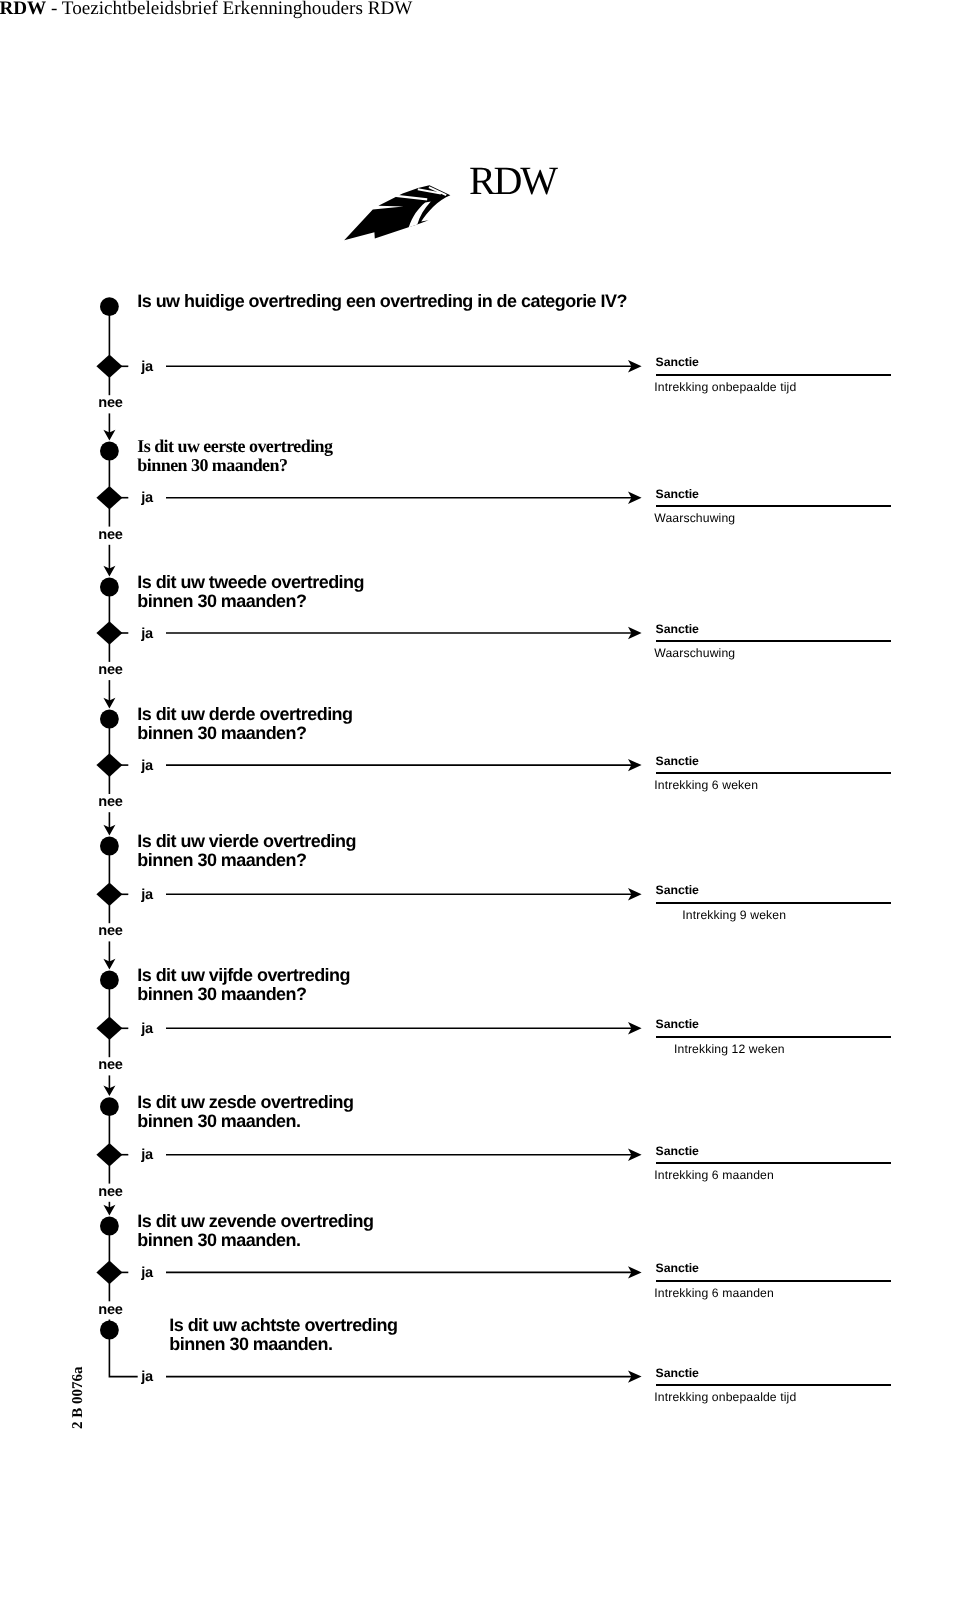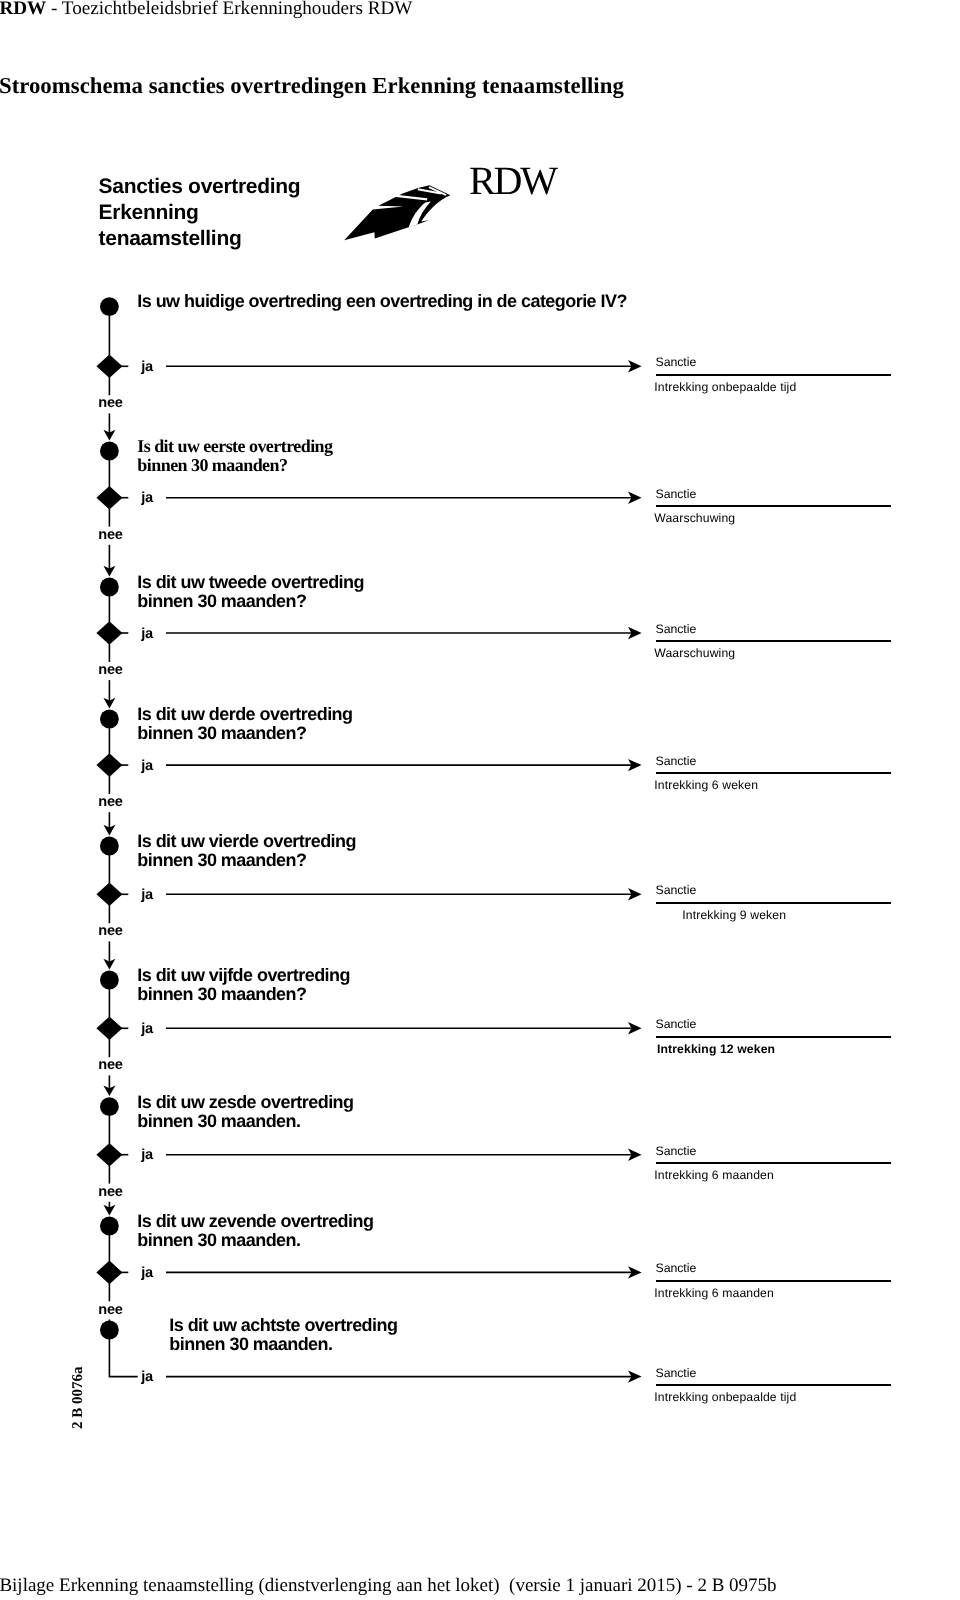--- a/index.html
+++ b/index.html
@@ -19,46 +19,40 @@
   
   .logo-title{position:absolute;left:98.6px;top:174.2px;font-weight:bold;font-size:21px;
               line-height:25.7px;letter-spacing:-0.3px;}
   .rdw-mark{position:absolute;left:342px;top:182px;}
   .rdw-word{position:absolute;left:469px;top:157px;font-family:"Liberation Serif",serif;
             font-size:40px;letter-spacing:-2.2px;}
   
   .fc{position:absolute;left:0;top:0;width:960px;height:1600px;}
   .qtext{position:absolute;font-weight:bold;font-size:18px;line-height:19.05px;
          letter-spacing:-0.55px;white-space:nowrap;}
-  .sanc-h{position:absolute;font-weight:normal;font-size:12.3px;white-space:nowrap;letter-spacing:-0.05px;}
+  .sanc-h{position:absolute;font-weight:bold;font-size:12.3px;white-space:nowrap;letter-spacing:-0.05px;}
   .sanc-v{position:absolute;font-size:12.2px;white-space:nowrap;letter-spacing:0.12px;}
   .sline{position:absolute;height:2px;background:#000;}
   .jalabel{position:absolute;font-weight:bold;font-size:14.6px;letter-spacing:-0.2px;line-height:16px;}
   .neelabel{position:absolute;font-weight:bold;font-size:14.6px;letter-spacing:-0.2px;line-height:16px;}
   
   .foot{position:absolute;left:-0.6px;top:1575px;font-family:"Liberation Serif",serif;
         font-size:19px;white-space:nowrap;}
   .pageno{position:absolute;left:937.6px;top:1576.4px;font-family:"Liberation Serif",serif;
           font-size:20.4px;margin-top:44px;}
   .sidecode{position:absolute;left:71px;top:1429px;font-family:"Liberation Serif",serif;
             font-weight:bold;font-size:15px;line-height:15px;
             transform:rotate(-90deg) translateZ(0);transform-origin:left top;white-space:nowrap;}
 </style>
 </head>
 <body>
 
 <div class="page">
   <div class="doc-head"><b>RDW</b><span> - Toezichtbeleidsbrief Erkenninghouders RDW</span></div>
-  <div class="doc-title">Stroomschema sancties overtredingen Erkenning tenaamstelling</div>
-
-  <div class="logo-title">
-    <div>Sancties overtreding</div>
-    <div>Erkenning</div>
-    <div>tenaamstelling</div>
-  </div>
+
 
   <div class="rdw-mark">
     <svg width="112" height="62" viewBox="342 182 112 62">
       <path fill="#000" d="M 344.2 240.2 L 372.8 209.6 L 403.6 206.6 L 378.4 205.8
         L 402.6 193.6 L 418.0 188.0 L 429.4 185.2 L 450.4 195.3
         C 444.6 197.6 438.4 201.6 433.0 207.0
         C 428.6 211.4 424.4 216.6 421.2 221.4
         L 428.6 220.2 L 417.9 224.3 L 408.5 227.2 L 374.8 238.6 L 374.4 232.3 Z"></path>
       <g fill="#fff">
         <path d="M 396.2 194.8 L 427.3 198.2 L 427.1 200.4 L 396.0 197.0 Z"></path>
@@ -191,21 +185,21 @@
         <div class="sline" style="left:655.5px;top:901.5px;width:235px;"></div>
         <div class="sanc-v" style="left:654.3px;top:907.5px;margin-left:28px;">Intrekking 9 weken</div>
         <div class="qtext" style="left:137.3px;top:831.8px;">
           <div>Is dit uw vierde overtreding</div>
           <div>binnen 30 maanden?</div>
         </div>
         <div class="neelabel" style="left:98.2px;top:1057.3999999999999px;">nee</div>
         <div class="jalabel" style="left:141.2px;top:1021px;">ja</div>
         <div class="sanc-h" style="left:655.5px;top:1017.3px;">Sanctie</div>
         <div class="sline" style="left:655.5px;top:1035.5px;width:235px;"></div>
-        <div class="sanc-v" style="left:657px;top:1041.5px;font-weight:bold;">Intrekking 12 weken</div>
+        <div class="sanc-v" style="left:674px;top:1041.5px;">Intrekking 12 weken</div>
         <div class="qtext" style="left:137.3px;top:965.8px;">
           <div>Is dit uw vijfde overtreding</div>
           <div>binnen 30 maanden?</div>
         </div>
         <div class="neelabel" style="left:98.2px;top:1183.8px;">nee</div>
         <div class="jalabel" style="left:141.2px;top:1147.4px;">ja</div>
         <div class="sanc-h" style="left:655.5px;top:1143.7px;">Sanctie</div>
         <div class="sline" style="left:655.5px;top:1161.9px;width:235px;"></div>
         <div class="sanc-v" style="left:654.3px;top:1167.9px;">Intrekking 6 maanden</div>
         <div class="qtext" style="left:137.3px;top:1092.5px;">
@@ -227,15 +221,14 @@
         <div class="sanc-v" style="left:654.3px;top:1389.8px;">Intrekking onbepaalde tijd</div>
         <div class="qtext" style="left:137.3px;top:1315.8px;margin-left:32px;">
           <div>Is dit uw achtste overtreding</div>
           <div>binnen 30 maanden.</div>
         </div>
       </div>
   </div>
 
   <div class="sidecode" id="sidecode">2 B 0076a</div>
 
-  <div class="foot">Bijlage Erkenning tenaamstelling (dienstverlenging aan het loket) &nbsp;(versie 1 januari 2015) - 2 B 0975b</div>
   <div class="pageno">12</div>
 </div>
 
 </body></html>

